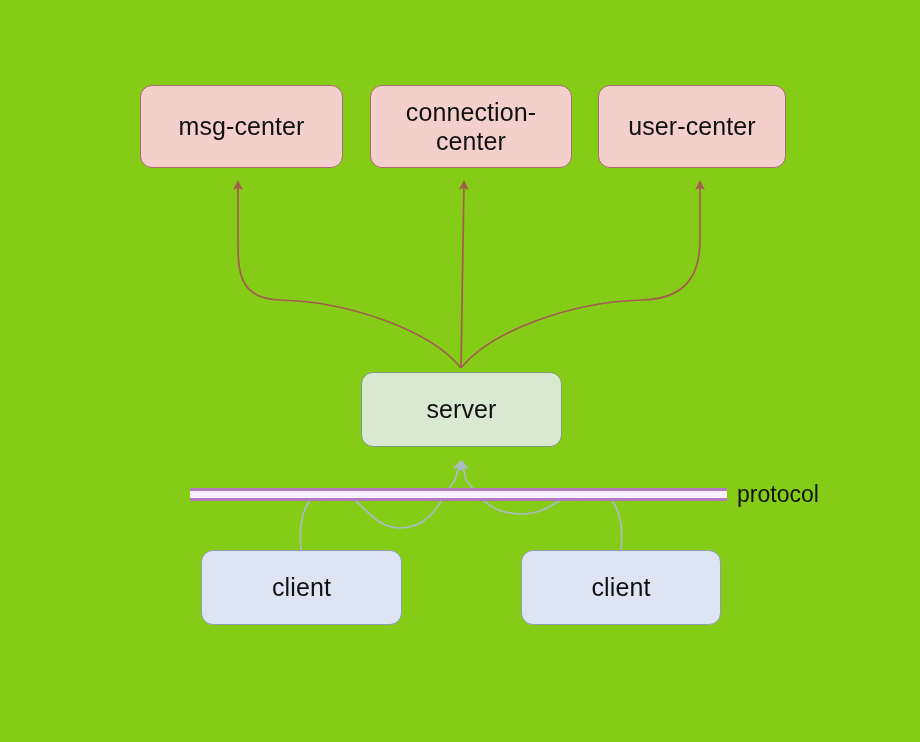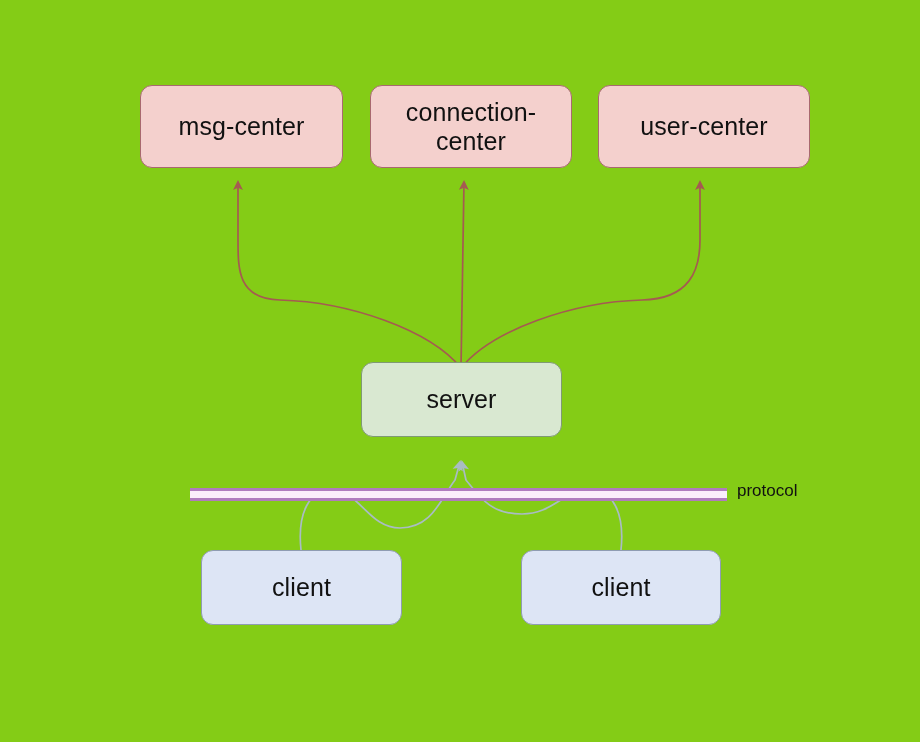--- a/index.html
+++ b/index.html
@@ -51,21 +51,21 @@
     background: #d9e8d1;
     border-color: #7f9a74;
   }
   .node-client {
     background: #dde5f5;
     border-color: #8f9cb2;
   }
   .legend-label {
     position: absolute;
     color: #111111;
-    font-size: 17px;
+    font-size: 23px;
     white-space: nowrap;
     z-index: 3;
   }
 </style>
 </head>
 <body>
 
 <div id="canvas">
 
   <svg id="edges" viewBox="0 0 920 742" xmlns="http://www.w3.org/2000/svg">
@@ -95,25 +95,25 @@
 
   <div class="node node-service" style="left:140px; top:85px; width:203px; height:83px;">
     <span>msg-center</span>
   </div>
 
   <div class="node node-service" style="left:370px; top:85px; width:202px; height:83px; white-space:pre-line;">
     <span>connection-
 center</span>
   </div>
 
-  <div class="node node-service" style="left:598px; top:85px; width:212px; height:83px;">
+  <div class="node node-service" style="left:598px; top:85px; width:188px; height:83px;">
     <span>user-center</span>
   </div>
 
-  <div class="node node-server" style="left:361px; top:362px; width:201px; height:75px;">
+  <div class="node node-server" style="left:361px; top:372px; width:201px; height:75px;">
     <span>server</span>
   </div>
 
   <div class="node node-client" style="left:201px; top:550px; width:201px; height:75px;">
     <span>client</span>
   </div>
 
   <div class="node node-client" style="left:521px; top:550px; width:200px; height:75px;">
     <span>client</span>
   </div>

